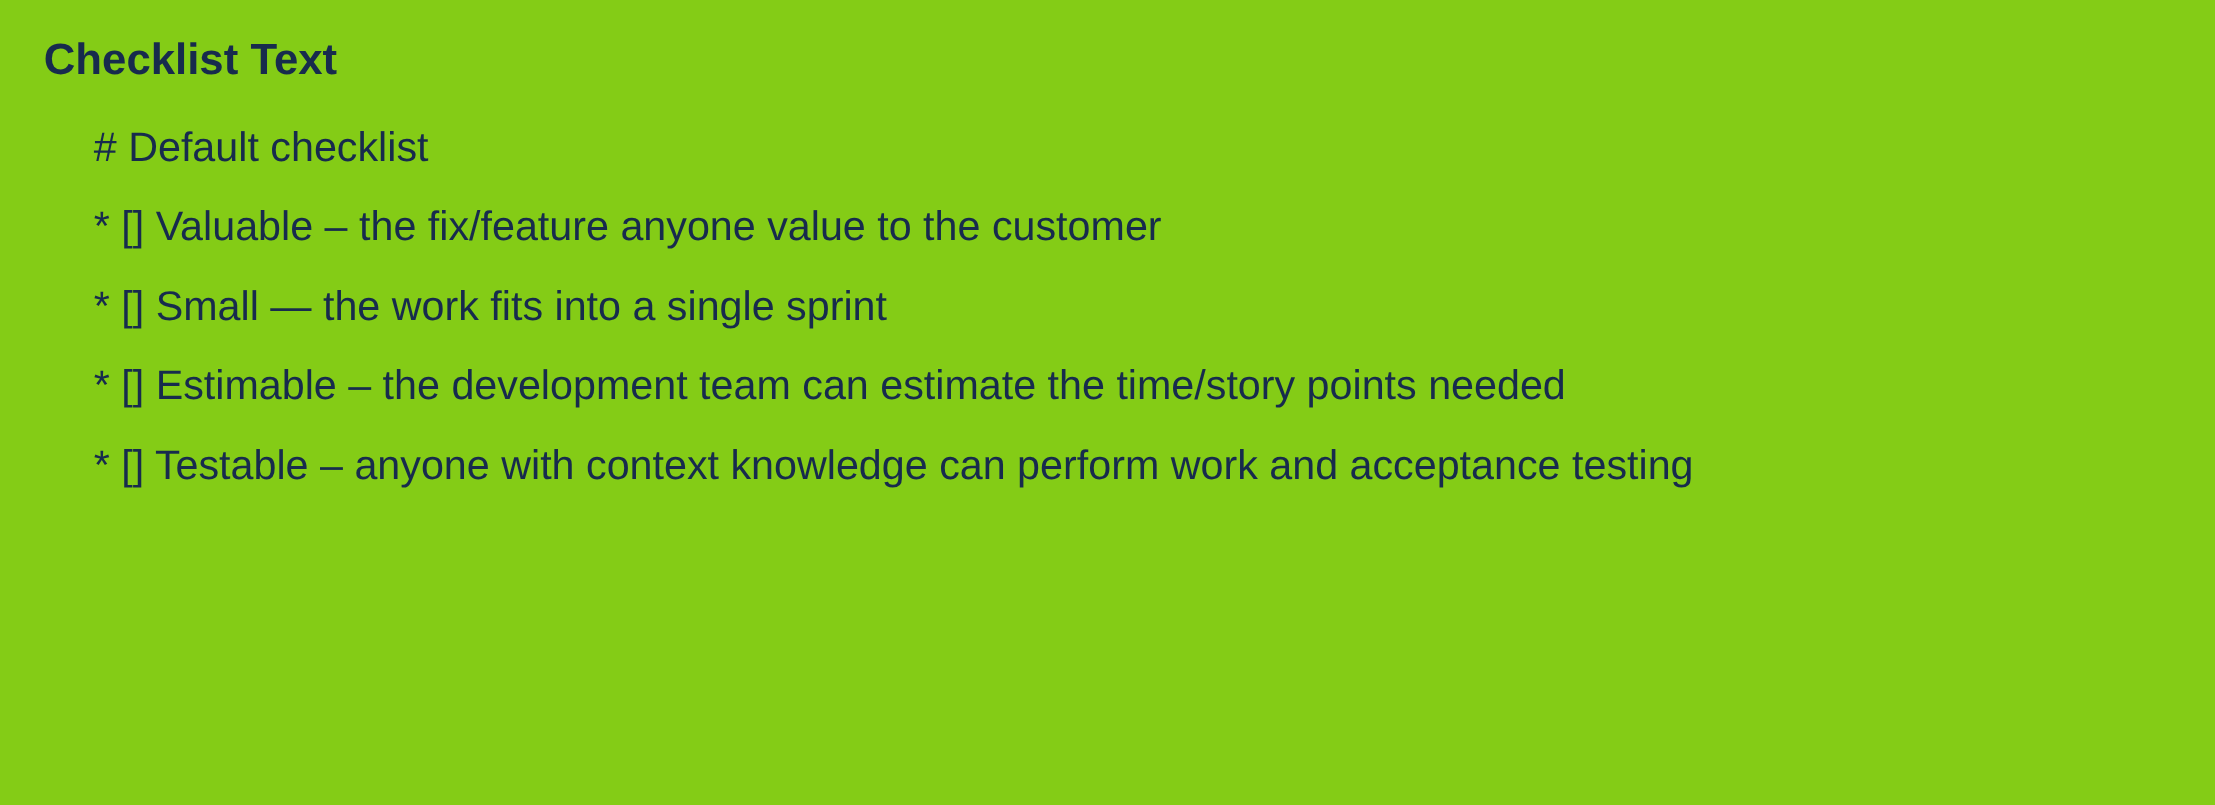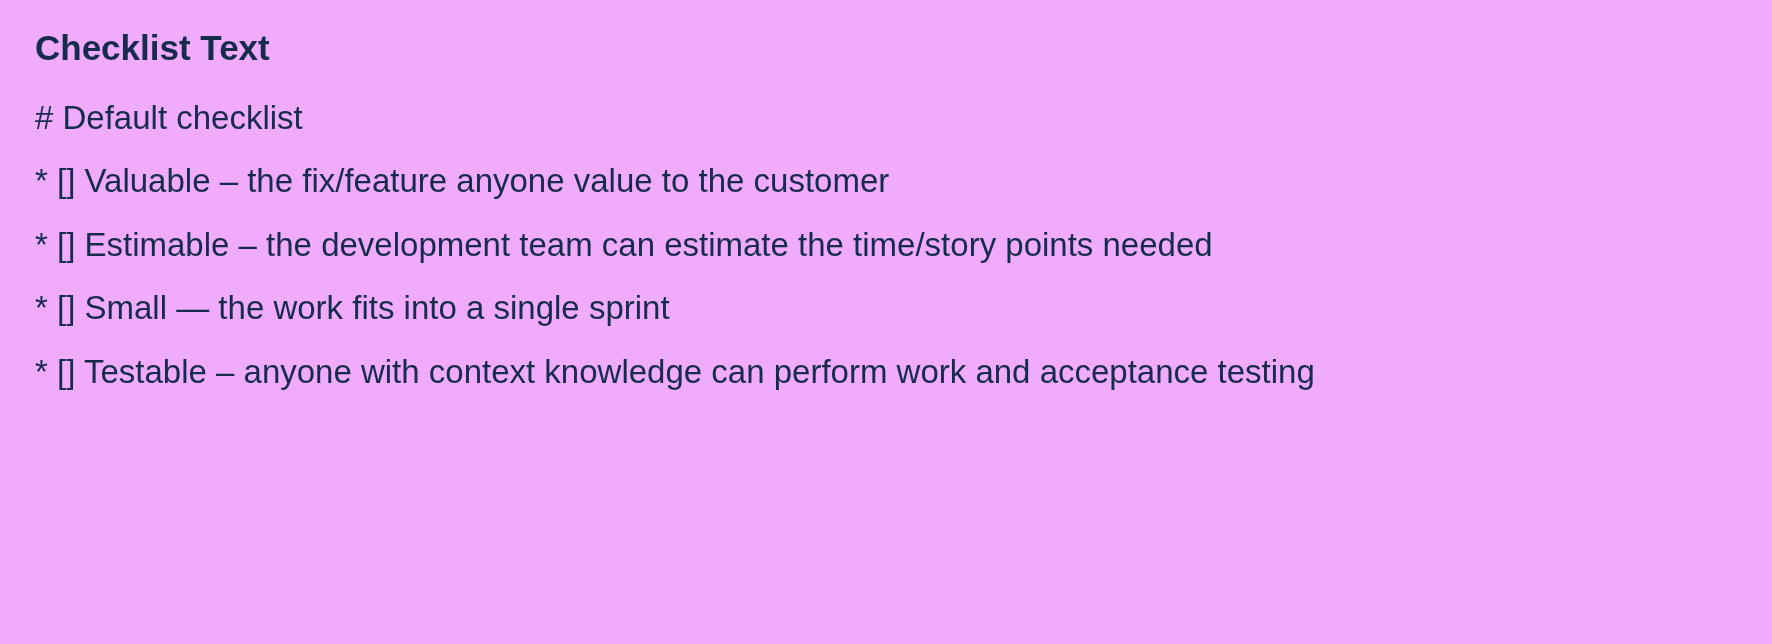--- a/index.html
+++ b/index.html
@@ -11,49 +11,50 @@
     width: 1772px;
     height: 644px;
     overflow: hidden;
     font-family: "Liberation Sans", sans-serif;
   }
   .page {
     box-sizing: border-box;
     width: 1772px;
     height: 644px;
     padding: 26px 35px 0 35px;
-    background: #f0abfc;
+    background: #84cc16;
   }
   .field-label {
     margin: 0 0 16px 0;
     font-size: 35px;
     line-height: 1.25;
     font-weight: 700;
     color: #172B4D;
     letter-spacing: 0;
   }
   .checklist-text {
     margin: 0;
     padding: 0;
   }
   .checklist-line {
     font-size: 33px;
     line-height: 63.5px;
     font-weight: 400;
     color: #172B4D;
     white-space: pre;
     letter-spacing: 0;
+    margin-left: 40px;
   }
 </style>
 </head>
 <body>
 
 <div class="page">
   <h2 class="field-label">Checklist Text</h2>
 
   <div class="checklist-text">
     <div class="checklist-line"># Default checklist</div>
     <div class="checklist-line">* [] Valuable – the fix/feature anyone value to the customer</div>
+    <div class="checklist-line">* [] Small — the work fits into a single sprint</div>
     <div class="checklist-line">* [] Estimable – the development team can estimate the time/story points needed</div>
-    <div class="checklist-line">* [] Small — the work fits into a single sprint</div>
     <div class="checklist-line">* [] Testable – anyone with context knowledge can perform work and acceptance testing</div>
   </div>
 </div>
 
 </body></html>

